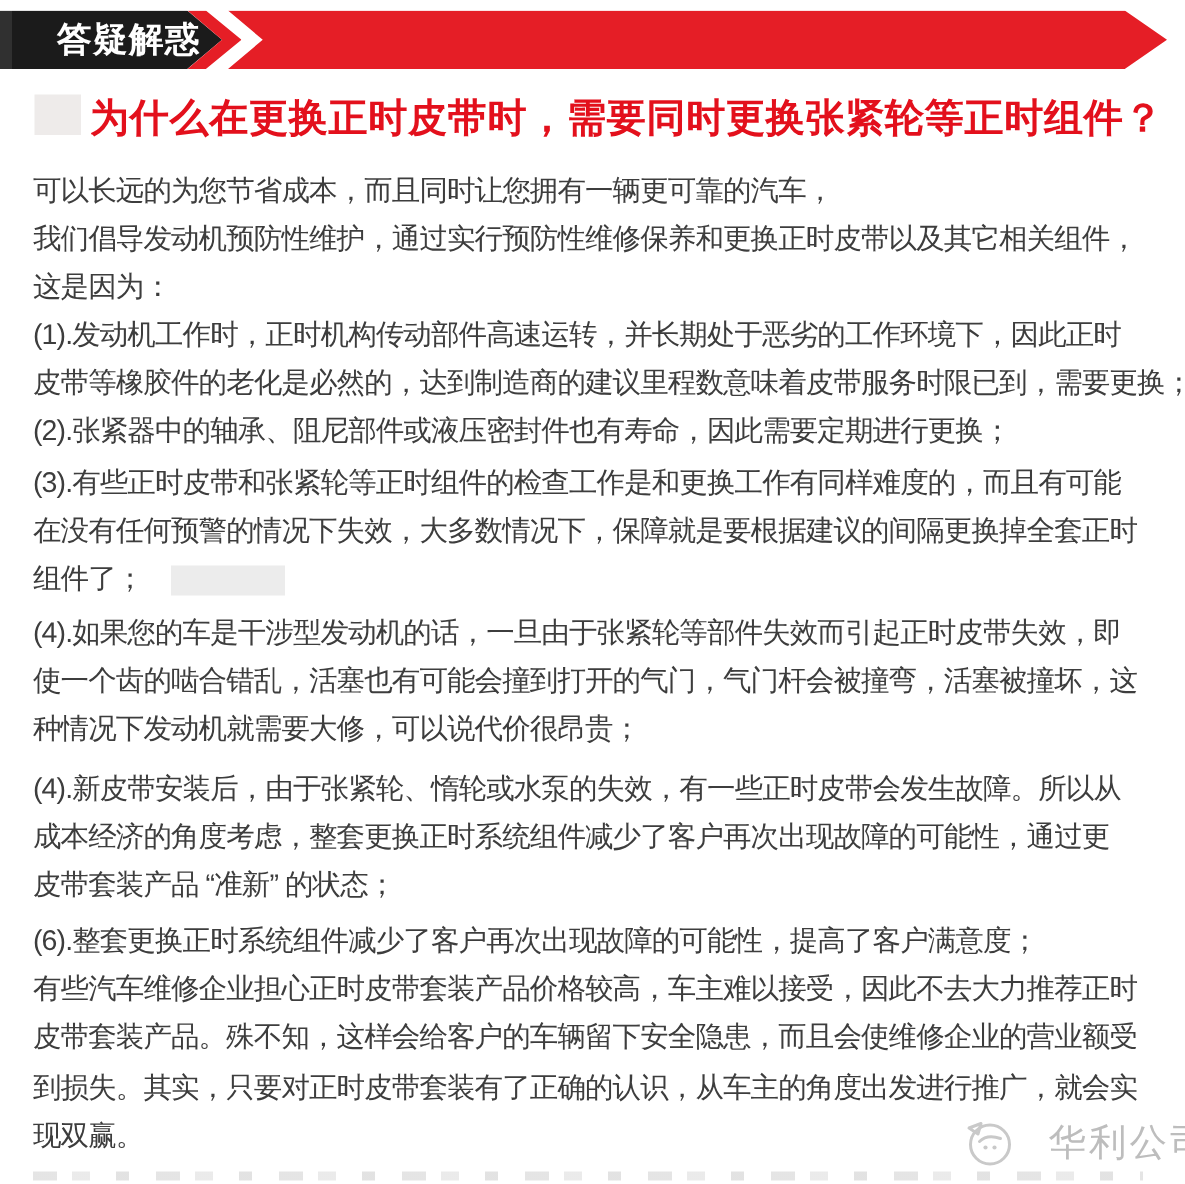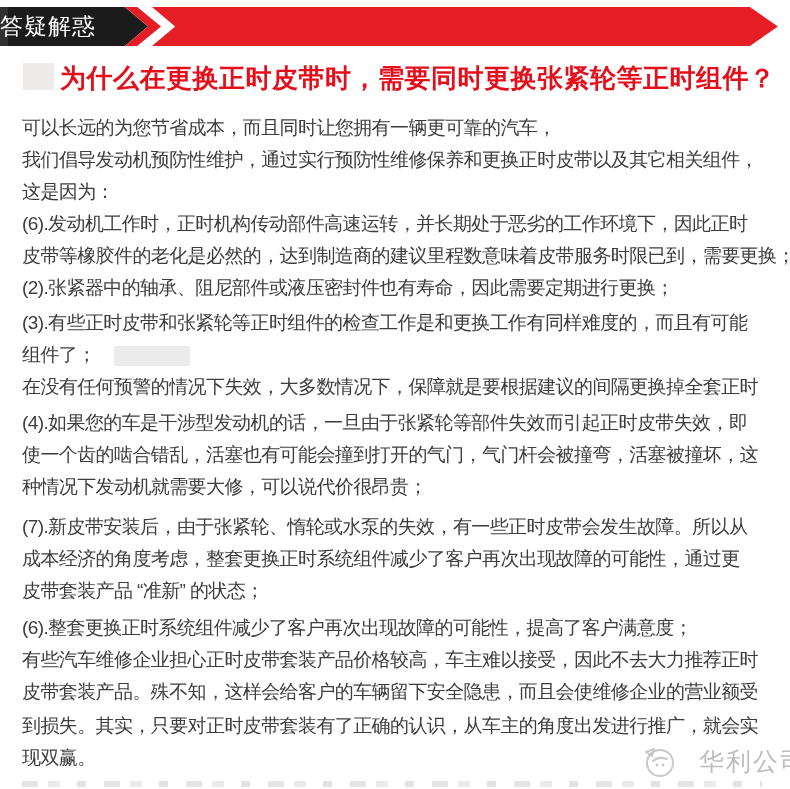--- a/index.html
+++ b/index.html
@@ -12,22 +12,22 @@
   }
 
   
   .banner-black{
     position:absolute;left:0;top:7px;width:160px;height:39px;
     background:linear-gradient(90deg,#303030 0 8px,#1b1b1b 8px);
     clip-path:polygon(0 0,78% 0,92.5% 50%,78% 100%,0 100%);
     display:flex;align-items:center;
   }
   .banner-label{
-    color:#ffffff;font-size:23px;font-weight:400;
-    letter-spacing:1px;white-space:nowrap;
+    color:#ffffff;font-size:23px;font-weight:700;
+    padding-left:38px;letter-spacing:1px;white-space:nowrap;
   }
   .banner-chevron{
     position:absolute;left:125px;top:7px;width:36px;height:39px;
     background:#e51e26;
     clip-path:polygon(0 0,34% 0,100% 50%,34% 100%,0 100%,64% 50%);
   }
   .banner-red{
     position:absolute;left:152px;top:7px;width:626px;height:39px;
     background:#e51e26;
     clip-path:polygon(0 0,95.5% 0,100% 50%,95.5% 100%,0 100%,3.7% 50%);
@@ -95,33 +95,33 @@
   <div class="banner-chevron"></div>
   <div class="banner-red"></div>
 
   <div class="title-bullet"></div>
   <div class="page-title">为什么在更换正时皮带时，需要同时更换张紧轮等正时组件？</div>
 
   <div class="body-text">
     <div class="line">可以长远的为您节省成本，而且同时让您拥有一辆更可靠的汽车，</div>
     <div class="line">我们倡导发动机预防性维护，通过实行预防性维修保养和更换正时皮带以及其它相关组件，</div>
     <div class="line">这是因为：</div>
-    <div class="line">(6).发动机工作时，正时机构传动部件高速运转，并长期处于恶劣的工作环境下，因此正时</div>
+    <div class="line">(1).发动机工作时，正时机构传动部件高速运转，并长期处于恶劣的工作环境下，因此正时</div>
     <div class="line">皮带等橡胶件的老化是必然的，达到制造商的建议里程数意味着皮带服务时限已到，需要更换；</div>
     <div class="line">(2).张紧器中的轴承、阻尼部件或液压密封件也有寿命，因此需要定期进行更换；</div>
     <div class="line">(3).有些正时皮带和张紧轮等正时组件的检查工作是和更换工作有同样难度的，而且有可能</div>
+    <div class="line">在没有任何预警的情况下失效，大多数情况下，保障就是要根据建议的间隔更换掉全套正时</div>
     <div class="line">
       <span>组件了；</span>
       <span class="smudge"></span>
     </div>
-    <div class="line">在没有任何预警的情况下失效，大多数情况下，保障就是要根据建议的间隔更换掉全套正时</div>
     <div class="line">(4).如果您的车是干涉型发动机的话，一旦由于张紧轮等部件失效而引起正时皮带失效，即</div>
     <div class="line">使一个齿的啮合错乱，活塞也有可能会撞到打开的气门，气门杆会被撞弯，活塞被撞坏，这</div>
     <div class="line">种情况下发动机就需要大修，可以说代价很昂贵；</div>
-    <div class="line">(7).新皮带安装后，由于张紧轮、惰轮或水泵的失效，有一些正时皮带会发生故障。所以从</div>
+    <div class="line">(4).新皮带安装后，由于张紧轮、惰轮或水泵的失效，有一些正时皮带会发生故障。所以从</div>
     <div class="line">成本经济的角度考虑，整套更换正时系统组件减少了客户再次出现故障的可能性，通过更</div>
     <div class="line">皮带套装产品 “准新” 的状态；</div>
     <div class="line">(6).整套更换正时系统组件减少了客户再次出现故障的可能性，提高了客户满意度；</div>
     <div class="line">有些汽车维修企业担心正时皮带套装产品价格较高，车主难以接受，因此不去大力推荐正时</div>
     <div class="line">皮带套装产品。殊不知，这样会给客户的车辆留下安全隐患，而且会使维修企业的营业额受</div>
     <div class="line">到损失。其实，只要对正时皮带套装有了正确的认识，从车主的角度出发进行推广，就会实</div>
     <div class="line">现双赢。</div>
   </div>
 
   <div class="watermark">

